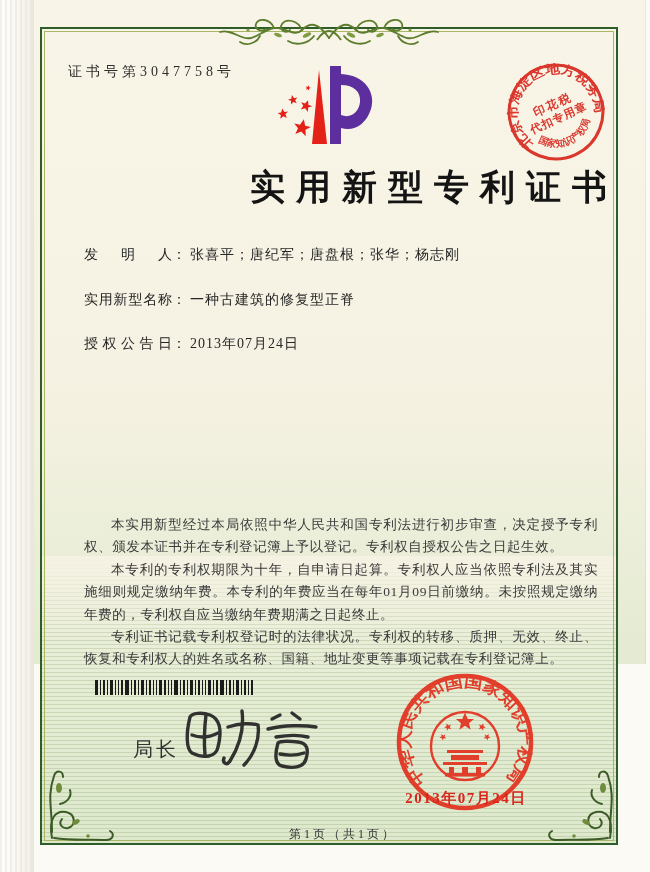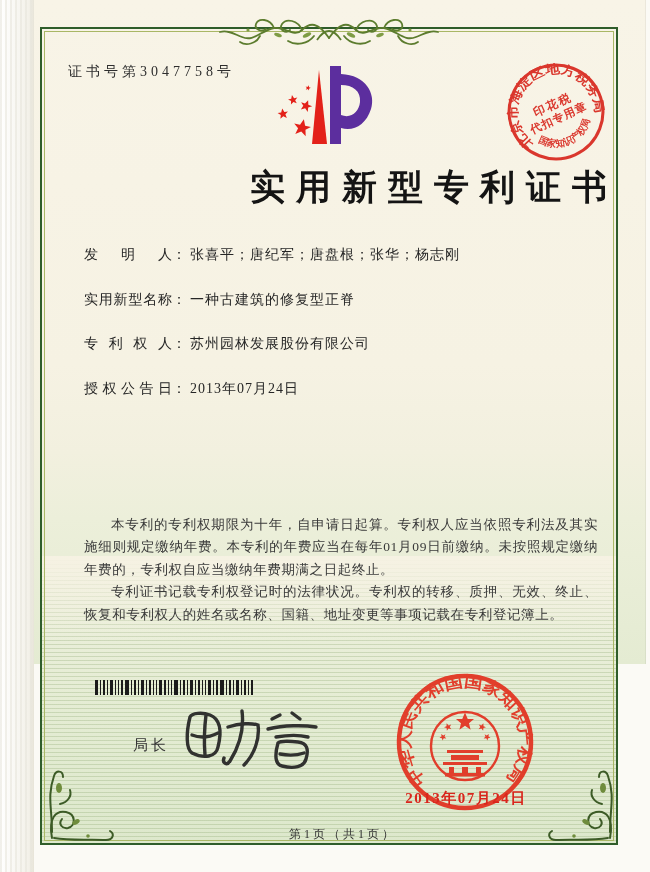--- a/index.html
+++ b/index.html
@@ -52,21 +52,21 @@
     text-align:justify;text-align-last:justify;vertical-align:bottom;
   }
   .fcolon{position:static;display:inline-block;margin-right:4px;}
   .fvalue{position:static;display:inline-block;letter-spacing:1px;}
   .body-text{
     left:50px;top:514px;width:514px;font-size:13.5px;line-height:22.4px;
     color:#3a3a3a;text-align:justify;letter-spacing:.6px;
   }
   .body-text p{position:static;margin:0;text-indent:2em;}
   .barcode{left:61px;top:680px;width:158px;height:15px;}
-  .director-label{left:99px;top:736px;font-size:15px;letter-spacing:3px;color:#333;}
+  .director-label{left:99px;top:736px;font-size:20px;letter-spacing:3px;color:#333;}
   .signature{left:146px;top:701px;width:140px;height:74px;}
   .issue-seal{left:357px;top:668px;width:148px;height:148px;opacity:.93;}
   .seal-date{
     left:352px;top:789px;width:160px;text-align:center;
     font-size:15px;font-weight:bold;color:#d9251c;letter-spacing:1.5px;z-index:5;white-space:nowrap;
   }
   .footer-page{left:20px;top:826px;width:578px;text-align:center;font-size:12px;letter-spacing:3px;color:#333;}
   .ornament-top{left:180px;top:8px;width:230px;height:46px;}
   .flourish-left{left:8px;top:766px;width:80px;height:80px;}
   .flourish-right{right:26px;top:766px;width:80px;height:80px;transform:scaleX(-1);}
@@ -156,28 +156,26 @@
   <div class="title">实用新型专利证书</div>
 
   <div class="fields">
     <div class="field-row">
       <span class="flabel">发明人</span><span class="fcolon">：</span><span class="fvalue">张喜平；唐纪军；唐盘根；张华；杨志刚</span>
     </div>
     <div class="field-row">
       <span class="flabel">实用新型名称</span><span class="fcolon">：</span><span class="fvalue">一种古建筑的修复型正脊</span>
     </div>
     <div class="field-row">
-      <span class="flabel">专利权人</span><span class="fcolon">：</span><span class="fvalue">苏州园林发展股份有限公司</span>
-    </div>
-    <div class="field-row">
       <span class="flabel">授权公告日</span><span class="fcolon">：</span><span class="fvalue">2013年07月24日</span>
     </div>
   </div>
 
   <div class="body-text">
+    <p>本实用新型经过本局依照中华人民共和国专利法进行初步审查，决定授予专利权、颁发本证书并在专利登记簿上予以登记。专利权自授权公告之日起生效。</p>
     <p>本专利的专利权期限为十年，自申请日起算。专利权人应当依照专利法及其实施细则规定缴纳年费。本专利的年费应当在每年01月09日前缴纳。未按照规定缴纳年费的，专利权自应当缴纳年费期满之日起终止。</p>
     <p>专利证书记载专利权登记时的法律状况。专利权的转移、质押、无效、终止、恢复和专利权人的姓名或名称、国籍、地址变更等事项记载在专利登记簿上。</p>
   </div>
 
   <svg class="barcode" viewBox="0 0 158 15" preserveAspectRatio="none">
     <g fill="#1b1b1b">
       <rect x="0" y="0" width="3" height="15"></rect>
         <rect x="5" y="0" width="1" height="15"></rect>
       <rect x="8" y="0" width="2" height="15"></rect>
         <rect x="12" y="0" width="1" height="15"></rect>

